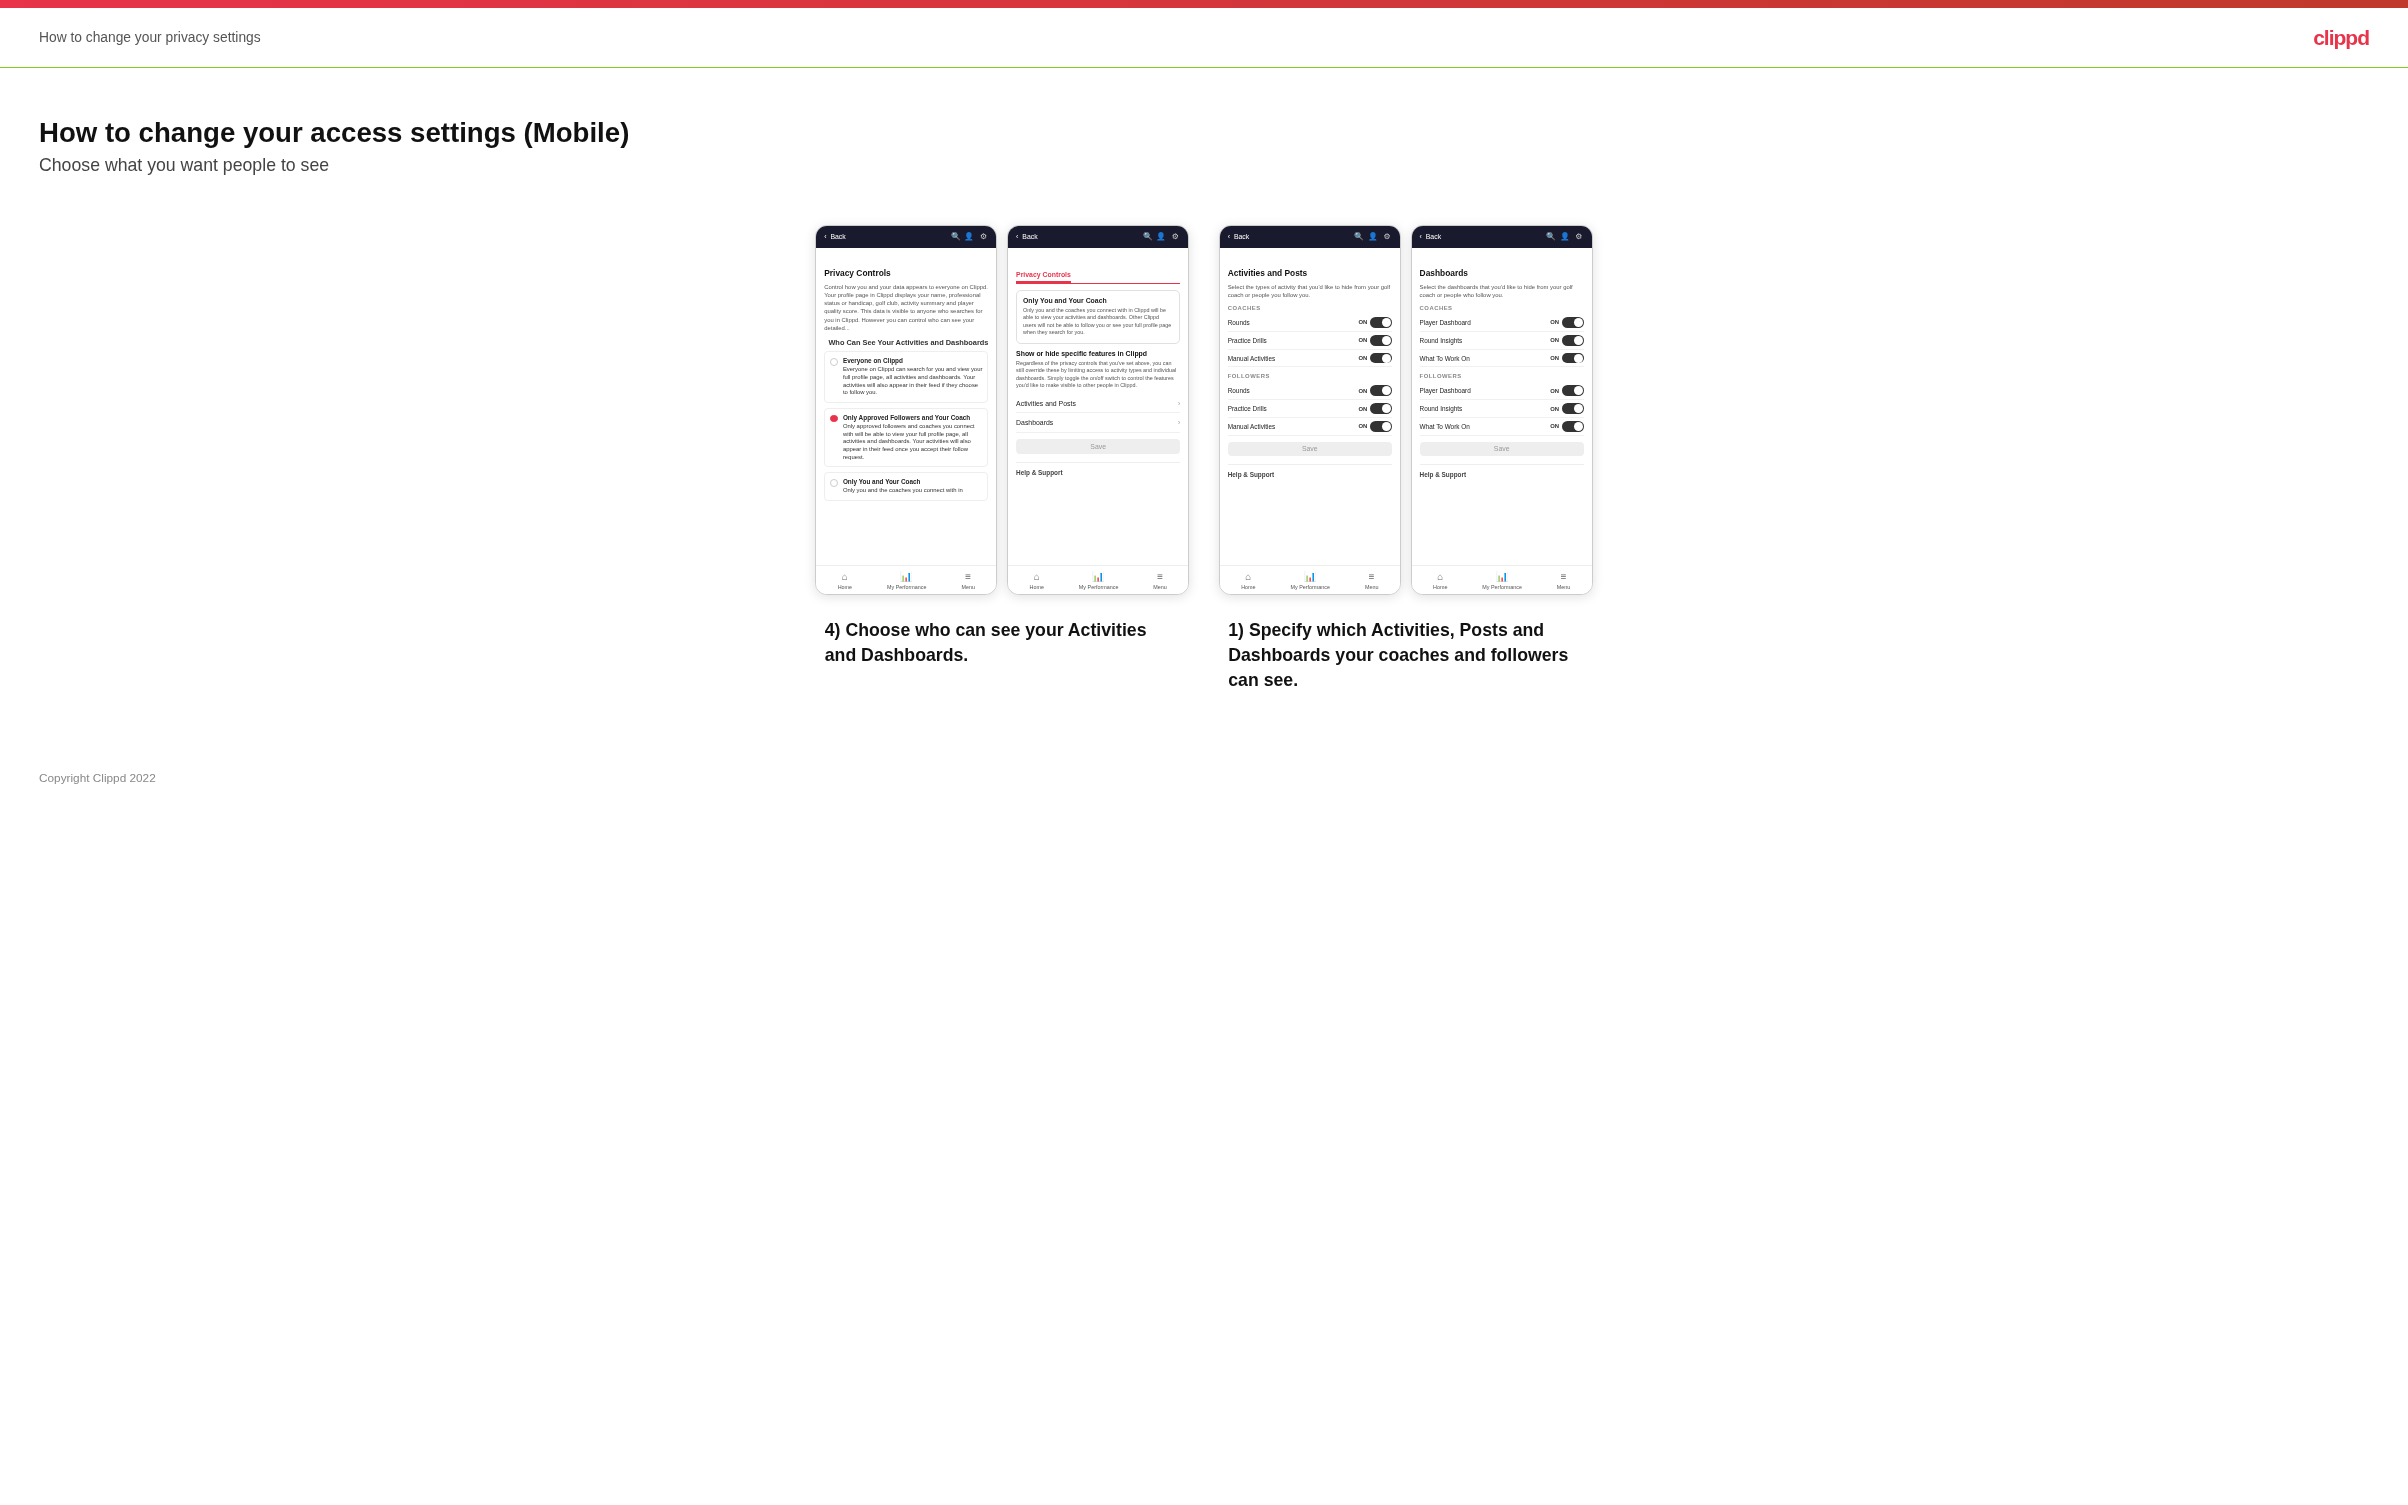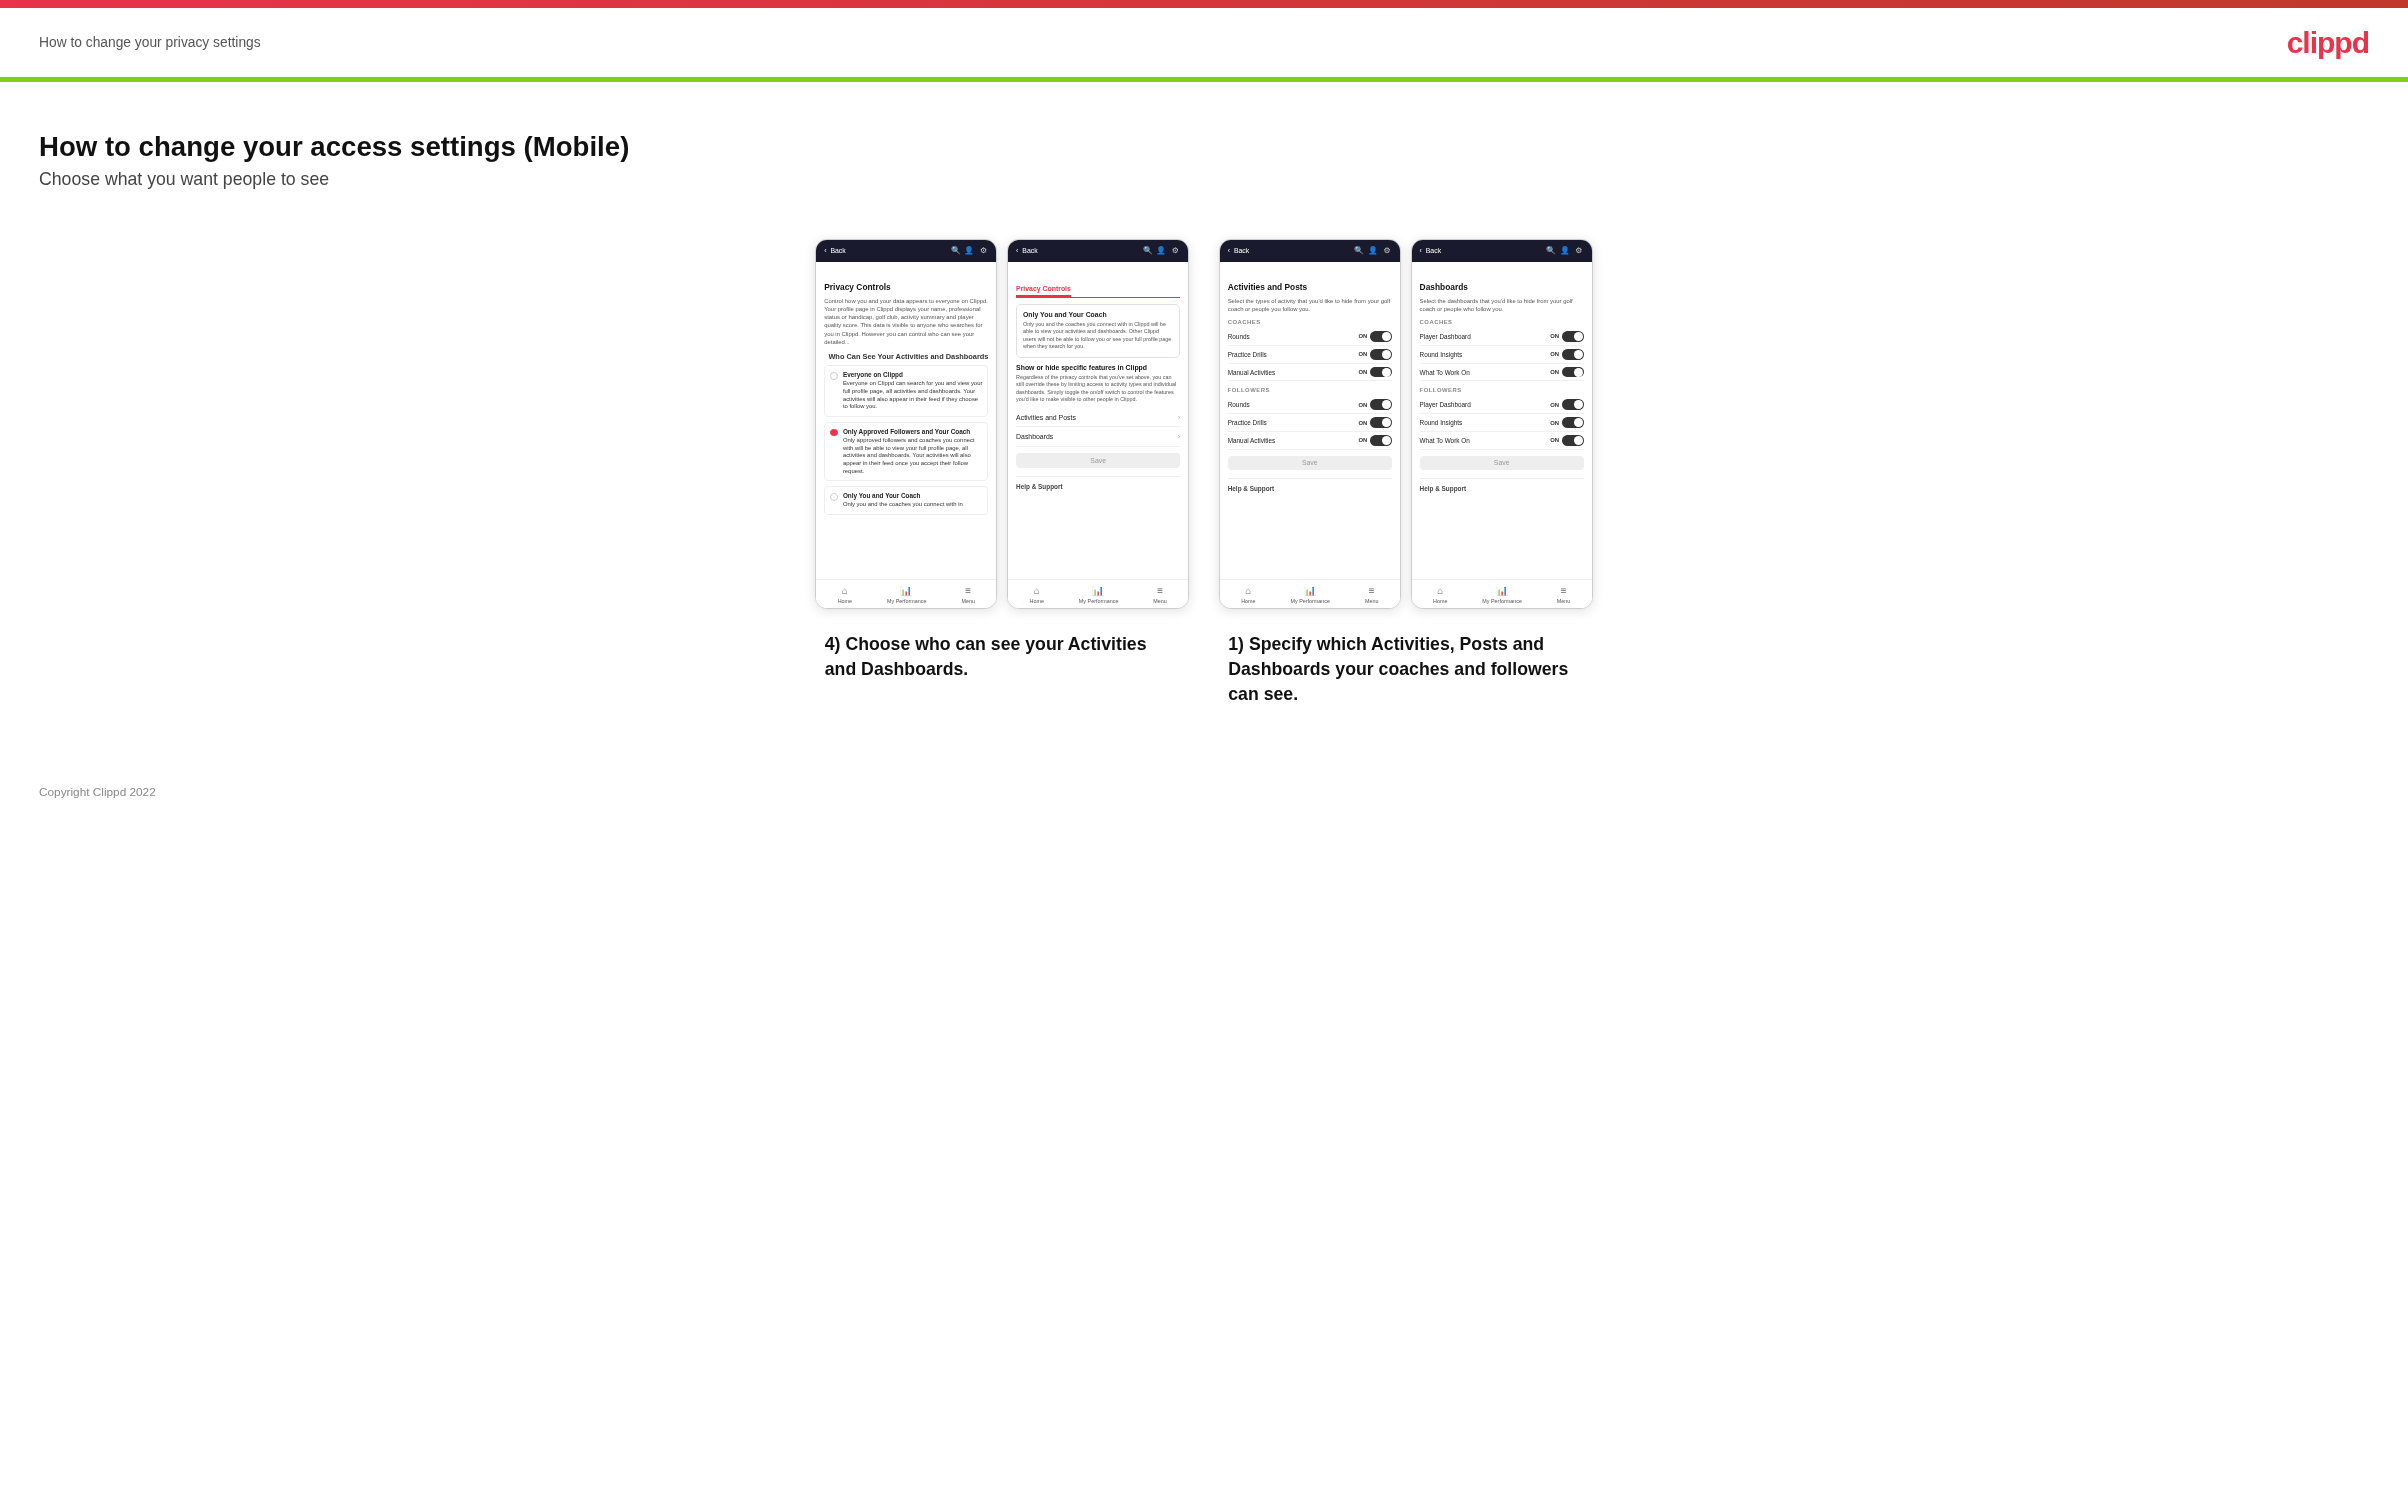--- a/index.html
+++ b/index.html
@@ -9,30 +9,30 @@
       background: linear-gradient(to right, #e8334a, #c0392b);
       height: 7.9px;
       width: 100%;
     }
 
     .header {
       display: flex;
       align-items: center;
       justify-content: space-between;
       padding: 17.7px 39px;
-      border-bottom: 5px solid #84cc16;
+      border-bottom: 1px solid #84cc16;
     }
 
     .header-title {
       font-size: 13.8px;
       color: #555;
     }
 
     .logo {
-      font-size: 30px;
+      font-size: 21px;
       font-weight: 800;
       color: #e8334a;
       letter-spacing: -1px;
     }
 
     .main {
       padding: 49px 39px 59px;
     }
 
     .page-heading {

